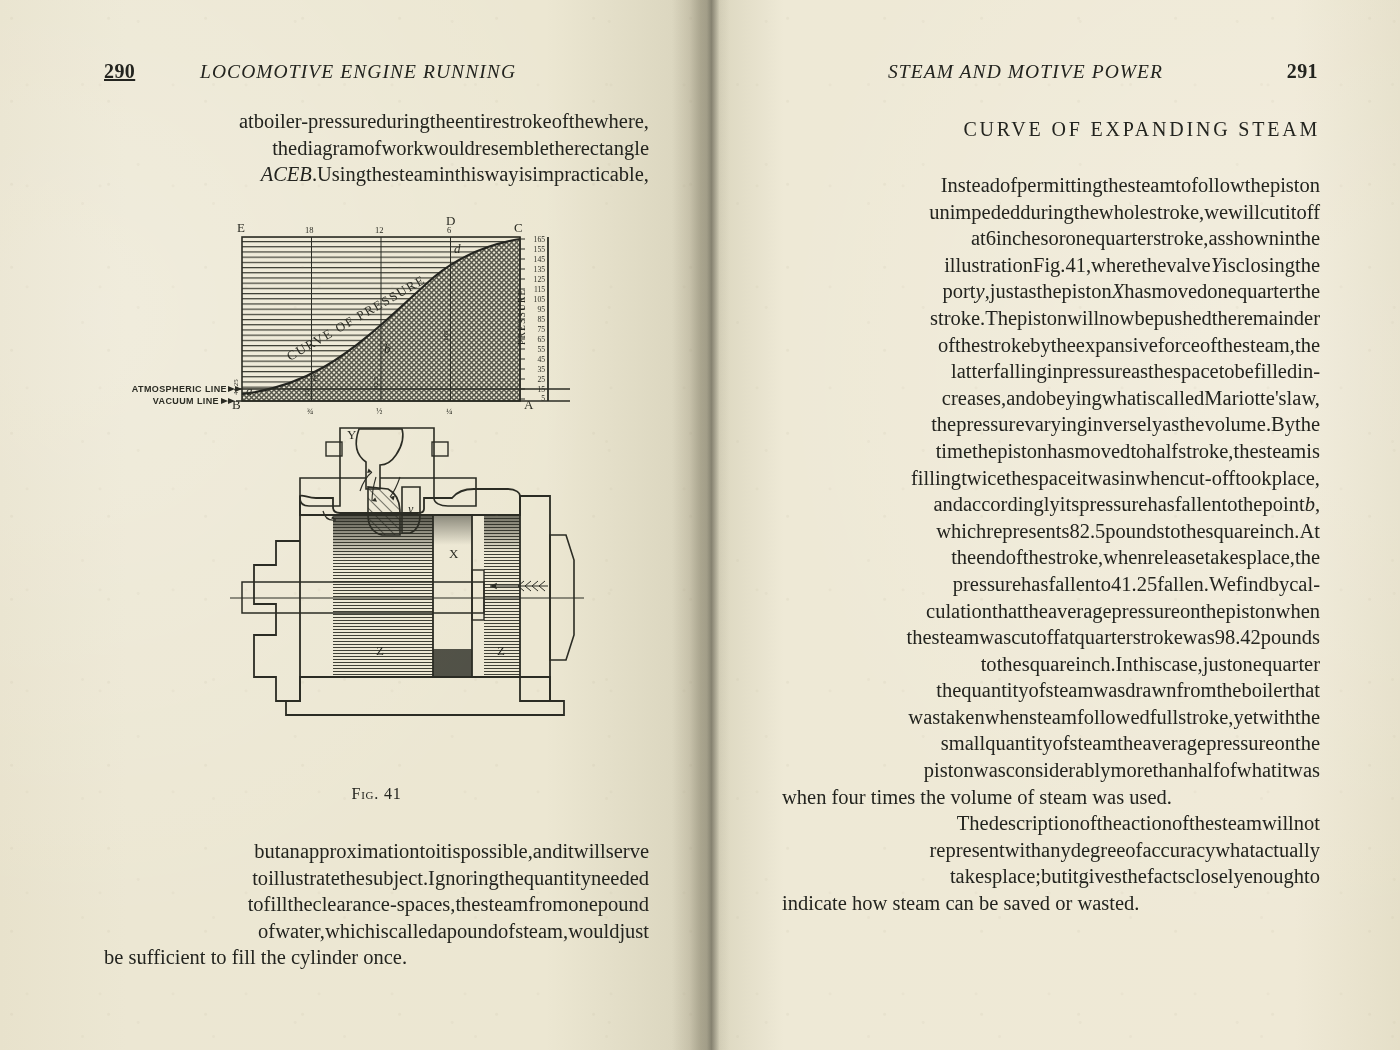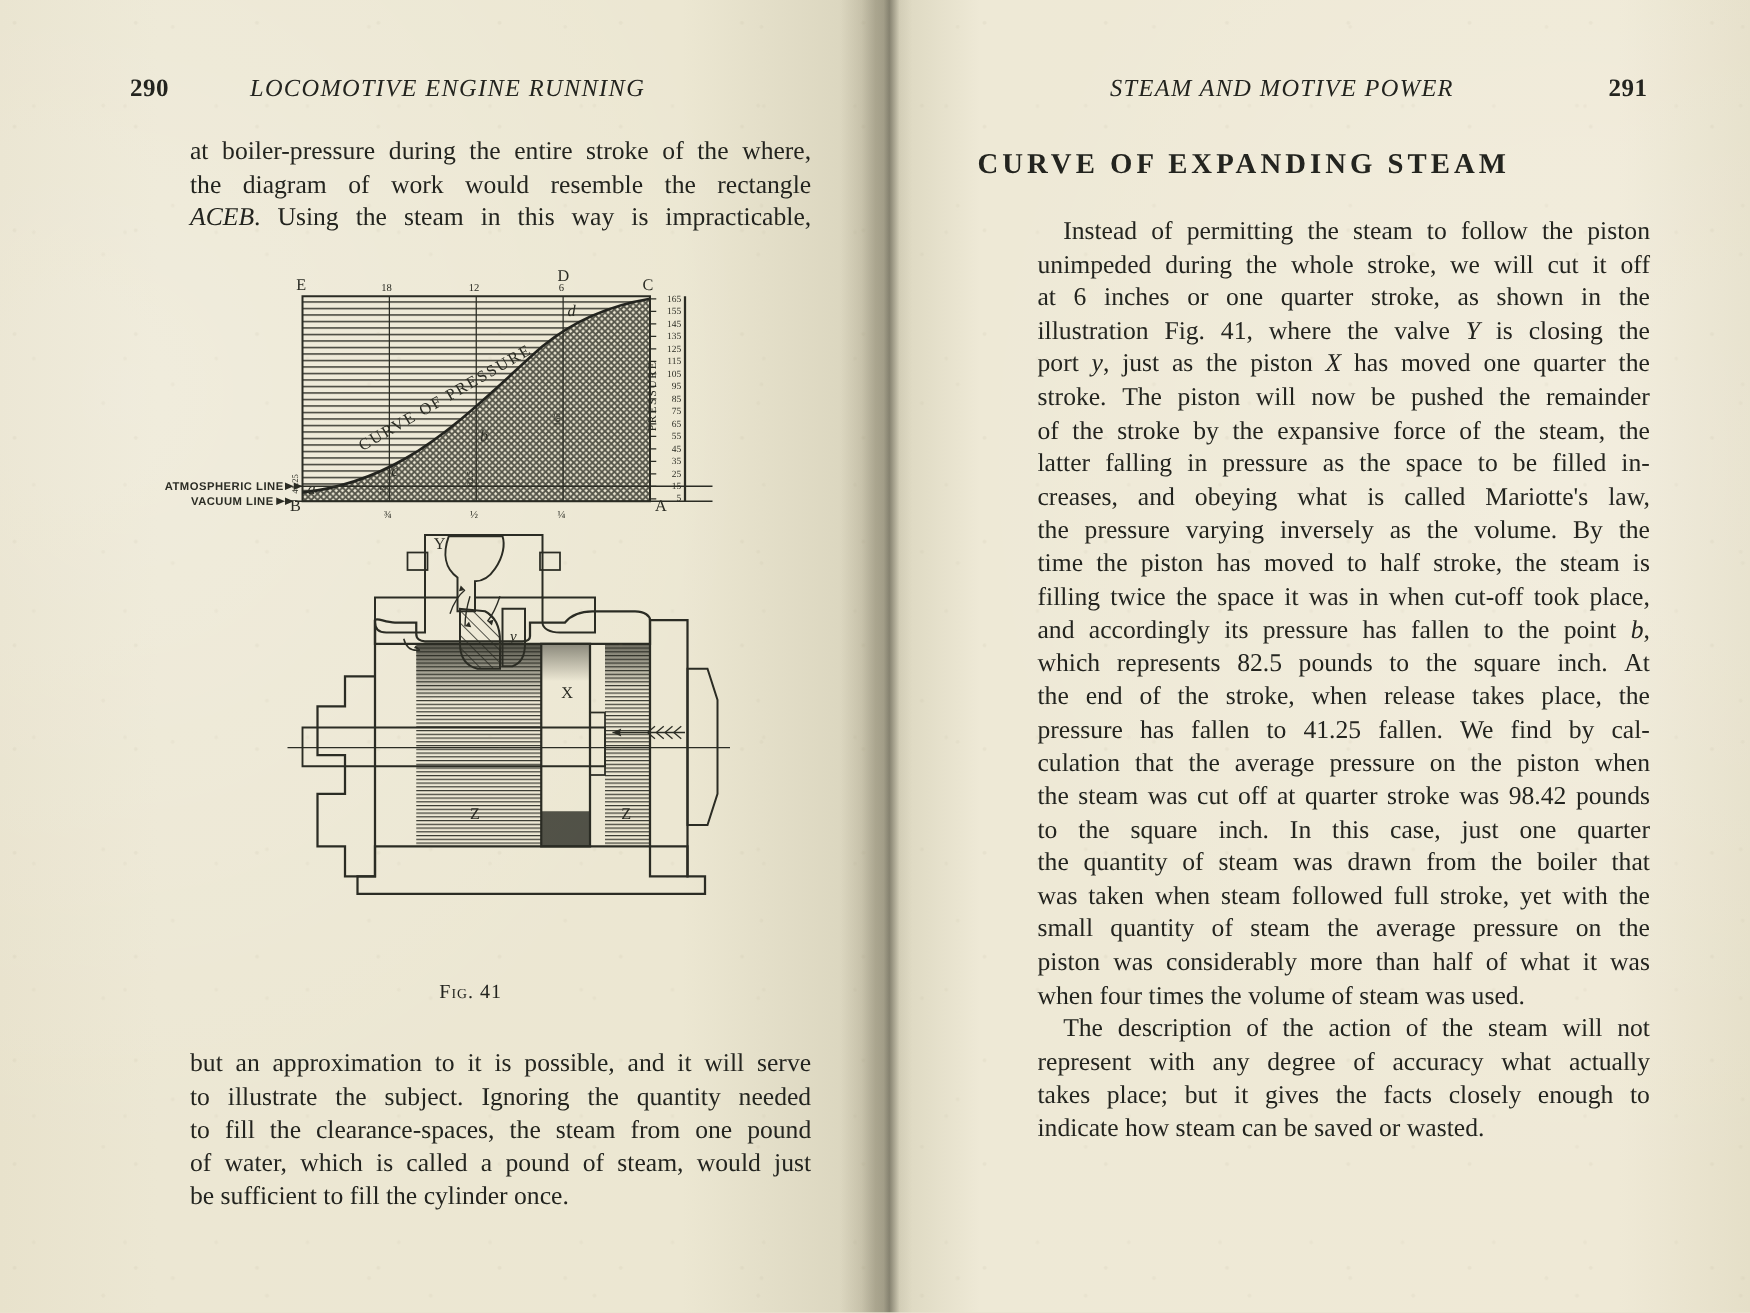--- a/index.html
+++ b/index.html
@@ -50,41 +50,40 @@
   
   .runhead{
     position:absolute;display:flex;align-items:baseline;
     font-size:19.5px;letter-spacing:.055em;
     font-variant:small-caps;
   }
   .runhead .folio{font-weight:700;font-size:20px;letter-spacing:.02em;}
   .runhead .title{font-weight:400;font-style:italic;}
 
   .runhead.lft{left:104px;top:60px;width:545px;}
-  .runhead.lft .folio{width:96px;}
+  .runhead.lft .folio{width:96px;text-decoration:underline;}
   .runhead.rgt{left:888px;top:60px;width:430px;justify-content:space-between;}
 
   
   .col{position:absolute;font-size:20.5px;line-height:26.6px;}
   .col .ln{
-    display:flex;justify-content:space-between;
+    display:flex;justify-content:flex-end;
     white-space:nowrap;
-    margin-left:48px;
   }
   .col .ln.last{display:block;}
   .col .ln span.w{display:inline-block;}
   i{font-style:italic;}
 
   .leftcol-a{left:104px;top:108px;width:545px;}
   .leftcol-b{left:104px;top:838px;width:545px;}
   .rightcol{left:782px;top:172px;width:538px;}
 
   .sechead{
     position:absolute;left:782px;top:118px;width:538px;
-    text-align:left;font-size:23px;font-weight:700;
+    text-align:right;font-size:20px;font-weight:400;
     letter-spacing:.14em;font-variant:small-caps;
   }
 
   
   .figure{position:absolute;left:104px;top:215px;width:545px;height:600px;}
   .figcap{
     position:absolute;left:104px;top:785px;width:545px;
     text-align:center;font-size:16px;letter-spacing:.05em;
     font-variant:small-caps;
   }

